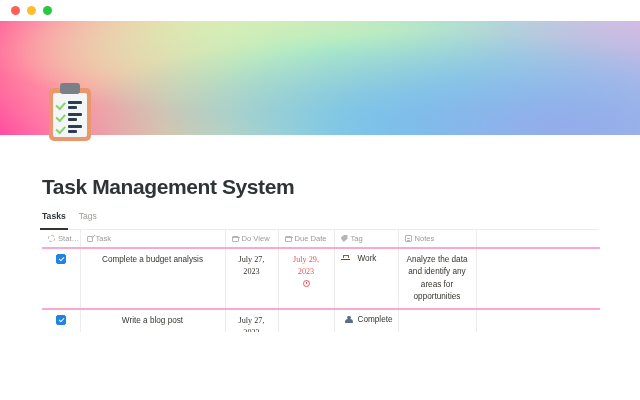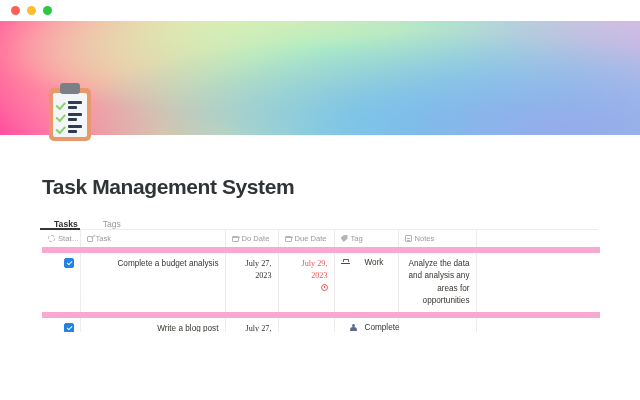--- a/index.html
+++ b/index.html
@@ -187,23 +187,24 @@
     align-items: flex-end;
     gap: 13px;
     border-bottom: 1px solid #ececed;
     height: 18px;
   }
   .tab {
     display: flex;
     align-items: center;
     gap: 4px;
     font-size: 8.6px;
-    padding-bottom: 0;
+    padding-bottom: 8px;
     position: relative;
     color: #9b9a97;
+    flex-direction: column;
   }
   .tab.active { color: #2f3437; font-weight: bold; }
   .tab.active::after {
     content: "";
     position: absolute;
     left: -2px; right: -2px; bottom: -1px;
     height: 1.6px;
     background: #37352f;
   }
   .tab-ico { width: 8px; height: 9px; position: relative; flex: none; }
@@ -236,23 +237,23 @@
   }
   .tbl col.c-status { width: 38px; }
   .tbl col.c-task   { width: 145px; }
   .tbl col.c-do     { width: 53px; }
   .tbl col.c-due    { width: 56px; }
   .tbl col.c-tag    { width: 64px; }
   .tbl col.c-notes  { width: 78px; }
   .tbl col.c-empty  { width: 124px; }
 
   .tbl th, .tbl td {
-    border-bottom: 6px solid #f9a8d4;
+    border-bottom: 2px solid #f9a8d4;
     border-right: 1px solid #edecea;
-    text-align: right;
+    text-align: center;
     vertical-align: top;
     padding: 5px 6px;
   }
   .tbl th:last-child, .tbl td:last-child { border-right: none; }
 
   .tbl thead th {
     font-weight: normal;
     color: #9b9a97;
     font-size: 7.6px;
     padding-top: 4px;
@@ -346,21 +347,21 @@
     position: relative;
   }
   .alarm::after {
     content: "";
     position: absolute;
     left: 2.4px; top: 1.2px;
     width: 1px; height: 2.6px;
     background: #eb5757;
   }
 
-  .tagcell { display: flex; align-items: center; gap: 15px; }
+  .tagcell { display: flex; align-items: center; gap: 8px; }
   .tag-emoji { width: 9px; height: 8px; position: relative; flex: none; }
   .em-brief {
     width: 9px; height: 6.5px;
     background: #8a5a3b;
     border-radius: 1.2px;
     margin-top: 1.5px;
   }
   .em-brief::before {
     content: "";
     position: absolute;
@@ -463,21 +464,21 @@
           </th>
           <th>
             <span class="hcell">
                 <span class="mi mi-pencil"></span>
             <span>Task</span>
               </span>
           </th>
           <th>
             <span class="hcell">
                 <span class="mi mi-cal"></span>
-            <span>Do Date</span>
+            <span>Do View</span>
               </span>
           </th>
           <th>
             <span class="hcell">
                 <span class="mi mi-cal"></span>
             <span>Due Date</span>
               </span>
           </th>
           <th>
             <span class="hcell">
@@ -505,21 +506,21 @@
           <td>
             <span class="cell-date overdue">July 29, 2023</span>
             <br><span class="alarm"></span>
           </td>
           <td>
             <span class="tagcell">
                 <span class="tag-emoji"><span class="em-brief"></span></span>
             <span>Work</span>
               </span>
           </td>
-          <td class="cell-notes">Analyze the data and analysis any areas for opportunities</td>
+          <td class="cell-notes">Analyze the data and identify any areas for opportunities</td>
           <td></td>
         </tr>
 
         <tr>
           <td>
             <span class="cb checked"></span>
           </td>
           <td class="cell-task">Write a blog post</td>
           <td class="cell-date">July 27, 2023</td>
           <td></td>

